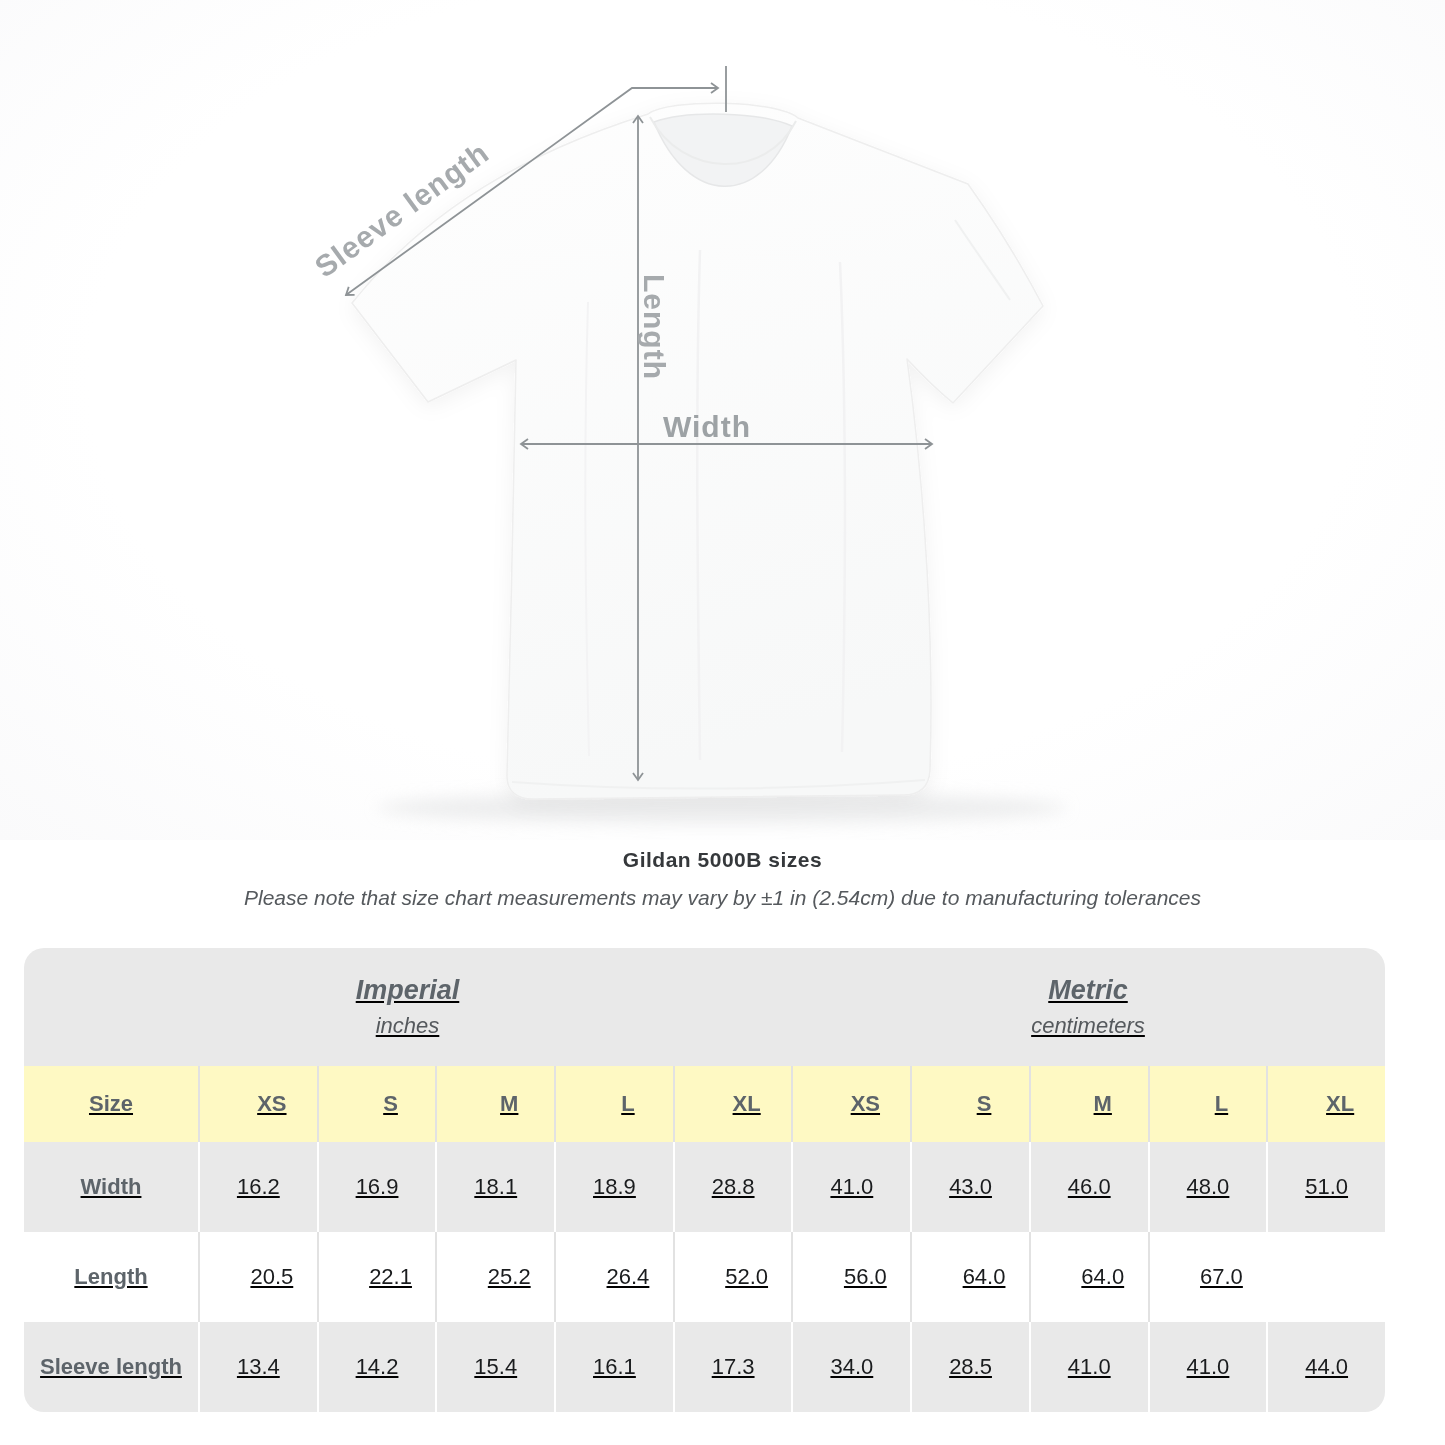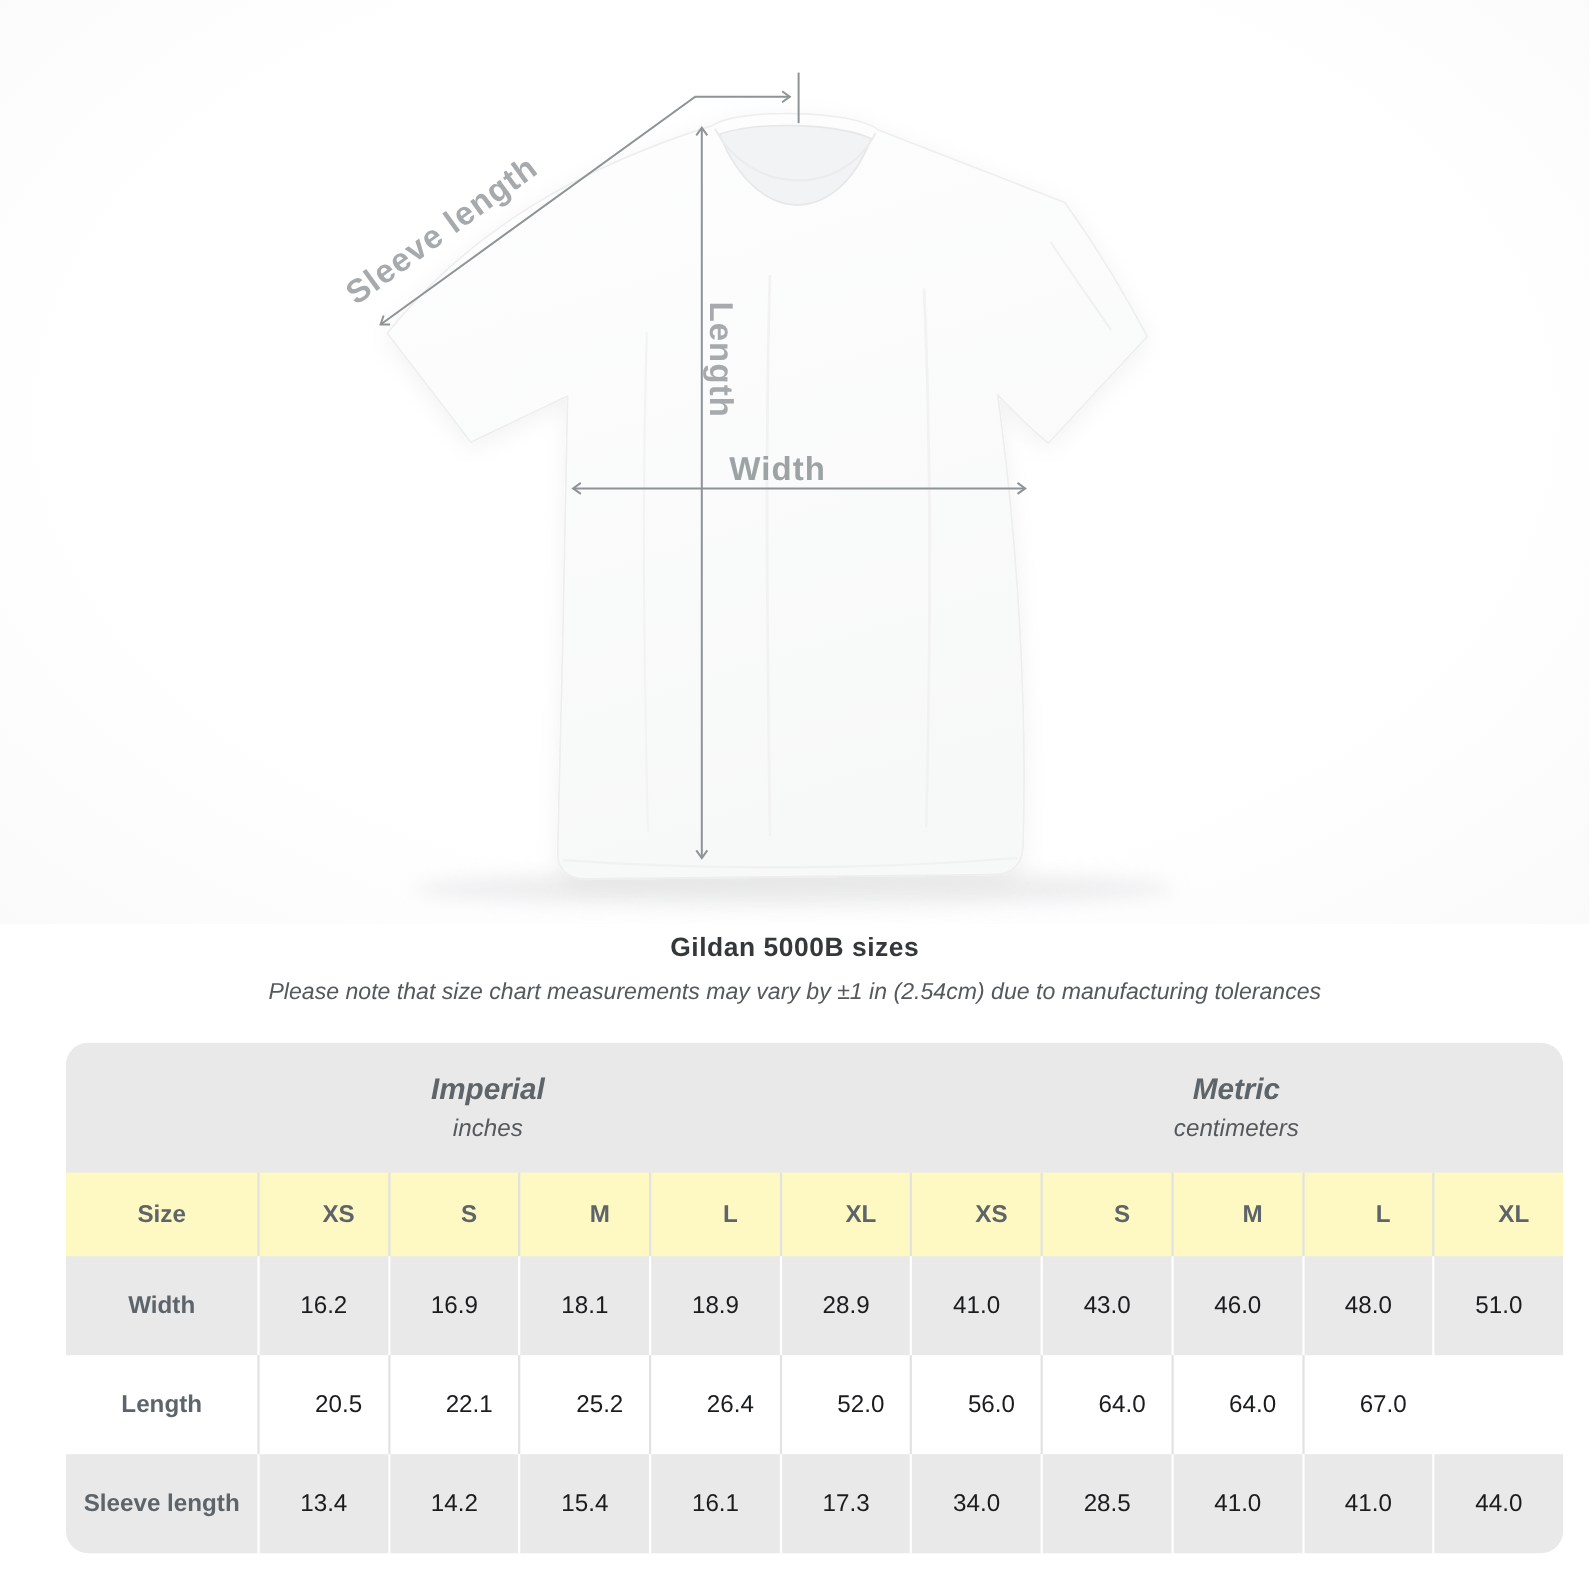--- a/index.html
+++ b/index.html
@@ -17,31 +17,31 @@
     position:absolute;white-space:nowrap;
     font-weight:bold;font-size:30px;letter-spacing:1px;
     color:var(--diagram-label,#a6aaad);
   }
   .lbl-sleeve{left:402px;top:210px;transform:translate(-50%,-50%) rotate(-36deg);}
   .lbl-length{left:654px;top:327px;transform:translate(-50%,-50%) rotate(90deg);}
   .lbl-width{left:707px;top:427px;transform:translate(-50%,-50%);color:var(--width-label,#9da2a5);}
   
   .title-block{position:absolute;left:0;right:0;top:848px;text-align:center;}
   .chart-title{
-    font-size:24px;font-weight:bold;color:var(--title-text,#35383b);
+    font-size:21px;font-weight:bold;color:var(--title-text,#35383b);
     margin:0 0 14px 0;letter-spacing:.5px;
   }
   .chart-subtitle{
     font-size:21px;font-style:italic;color:var(--subtitle-text,#55595d);margin:14px;
   }
   
   .size-table{
-    position:absolute;left:60px;top:948px;width:1361px;
+    position:absolute;left:24px;top:948px;width:1361px;
     background:var(--table-bg,#e9e9e9);
-    border-radius:20px;overflow:hidden;
+    border-radius:20px;overflow:hidden;text-decoration:underline;
   }
   .trow{display:grid;grid-template-columns:174px repeat(10,1fr);}
   .trow.header{grid-template-columns:767px auto;height:118px;}
   .hgroup{display:flex;flex-direction:column;align-items:center;justify-content:center;gap:7px;}
   .h-name{font-size:27px;font-weight:bold;font-style:italic;color:var(--table-header-text,#666d72);}
   .h-unit{font-size:22px;font-style:italic;color:var(--subtitle-text,#55595d);}
   .cell{
     display:flex;align-items:center;justify-content:center;
     font-size:22px;color:var(--value-text,#1a1c1e);
   }
@@ -148,21 +148,21 @@
     <div class="cell lbl">L</div>
     <div class="cell lbl">XL</div>
   </div>
 
   <div class="trow r-data r-gray">
     <div class="cell lbl">Width</div>
     <div class="cell">16.2</div>
     <div class="cell">16.9</div>
     <div class="cell">18.1</div>
     <div class="cell">18.9</div>
-    <div class="cell">28.9</div>
+    <div class="cell">28.8</div>
     <div class="cell">41.0</div>
     <div class="cell">43.0</div>
     <div class="cell">46.0</div>
     <div class="cell">48.0</div>
     <div class="cell">51.0</div>
   </div>
 
   <div class="trow r-data r-white">
     <div class="cell lbl">Length</div>
     <div class="cell">20.5</div>

